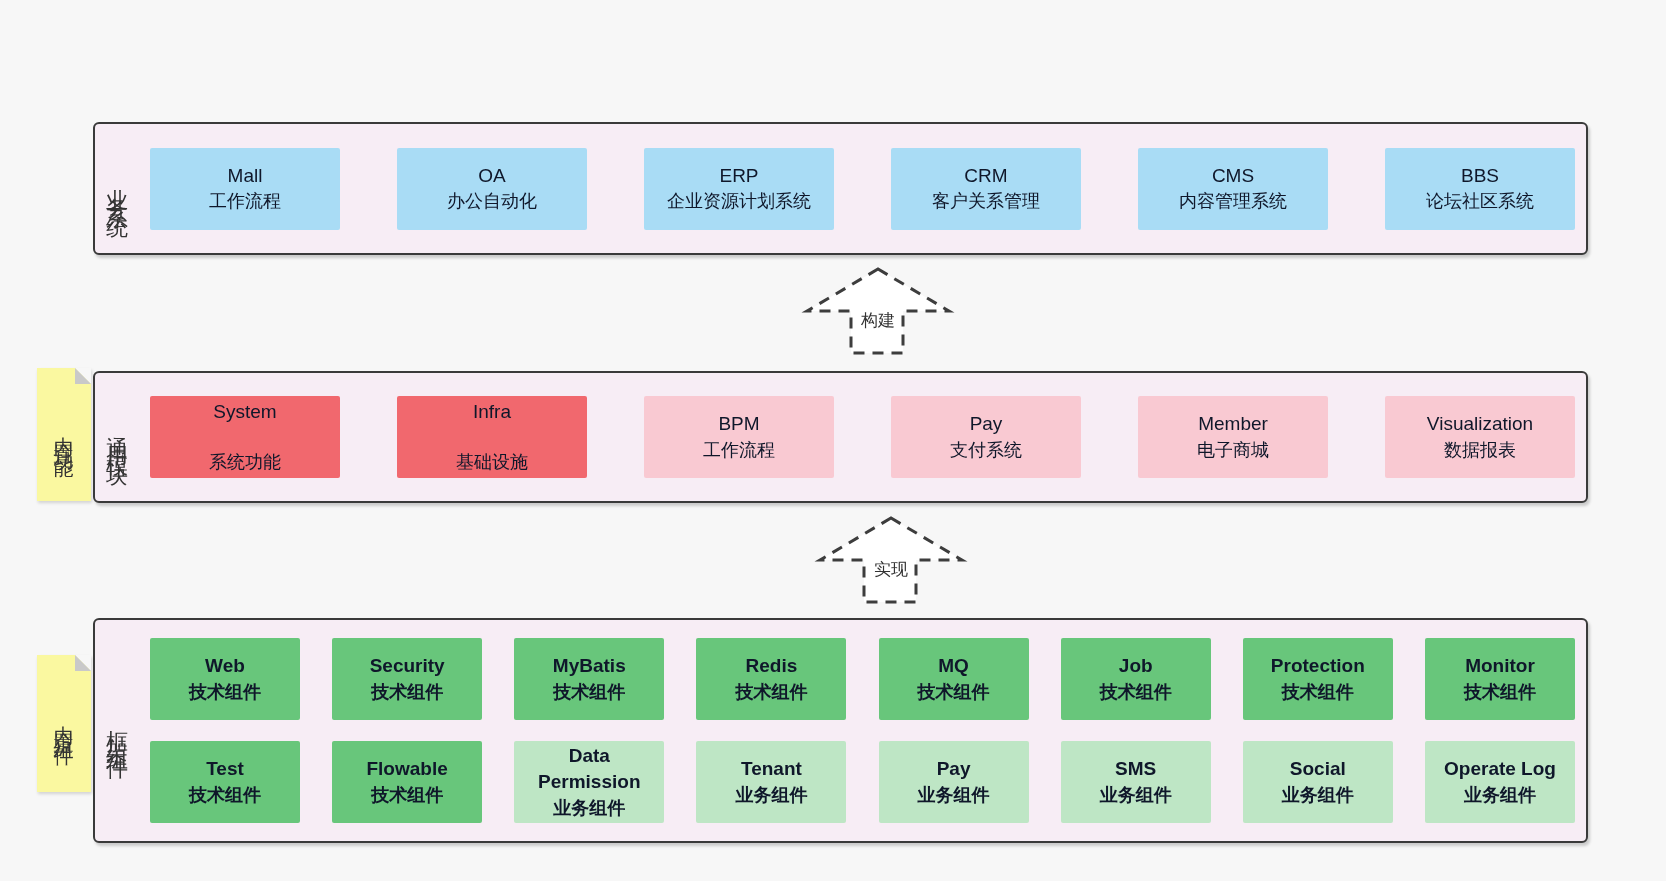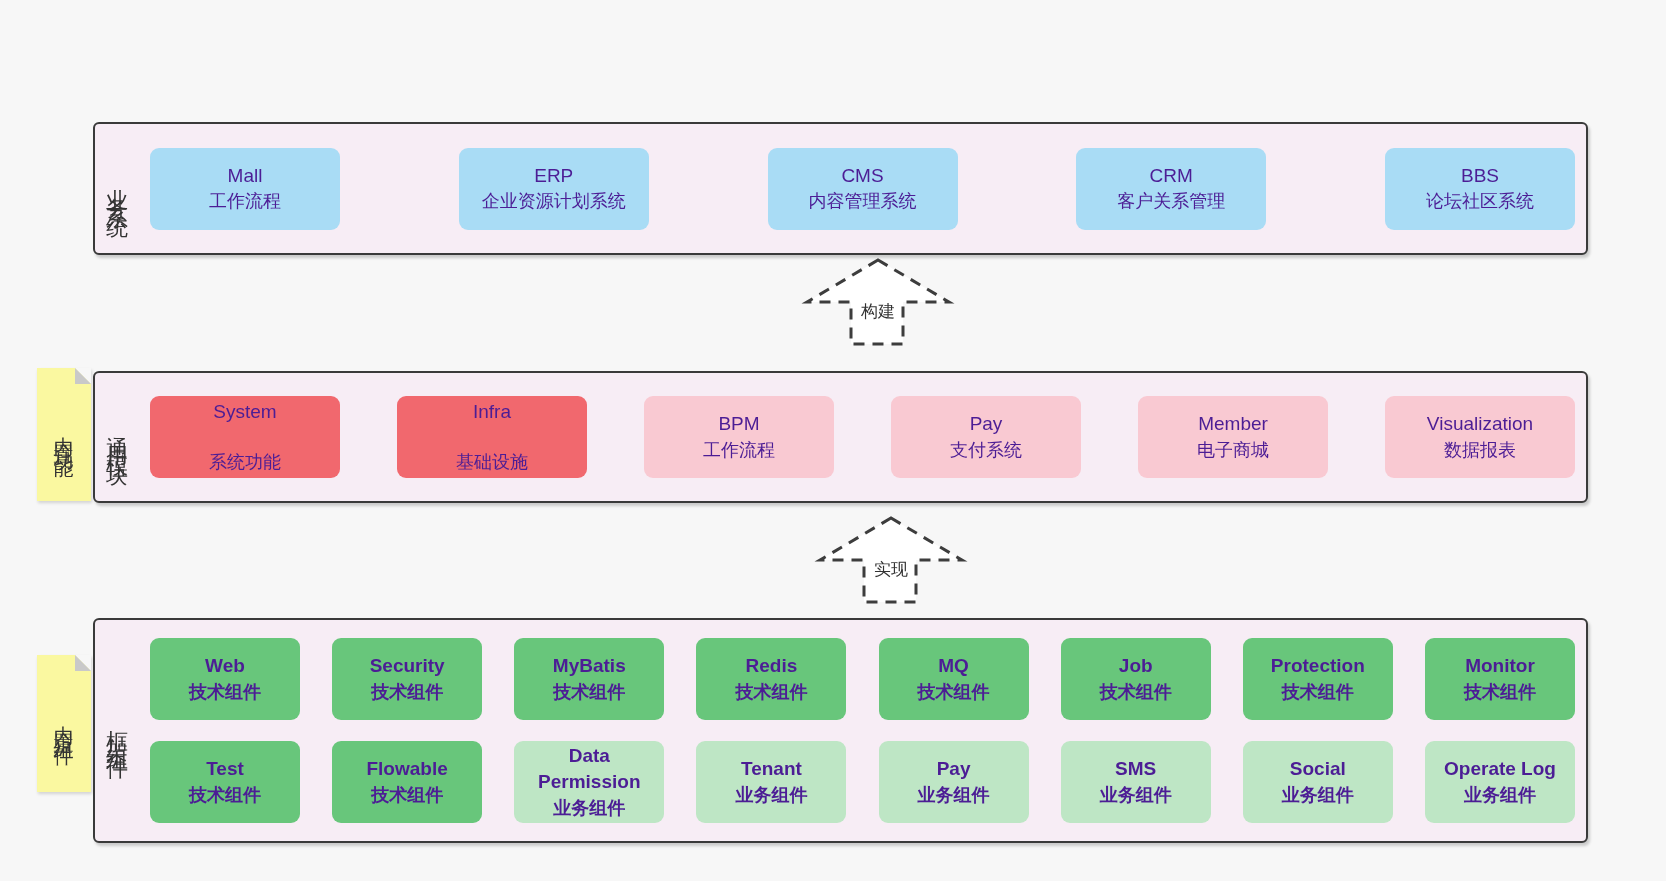--- a/index.html
+++ b/index.html
@@ -28,23 +28,23 @@
     writing-mode:vertical-rl;text-orientation:upright;
     font-size:22px;letter-spacing:9px;line-height:1;
     color:#333;white-space:nowrap;
   }
   .rows{
     position:absolute;left:55px;right:11px;top:0;bottom:0;
     display:flex;flex-direction:column;justify-content:center;gap:21px;
   }
   .box-row{display:flex;justify-content:space-between;}
   .box{
-    height:82px;border-radius:9px;
+    height:82px;border-radius:2px;
     display:flex;flex-direction:column;justify-content:center;align-items:center;
-    text-align:center;line-height:1.4;color:#4c1d95;
+    text-align:center;line-height:1.4;color:#0f172a;
     padding:0 8px;box-sizing:border-box;
   }
   .panel.six  .box{width:190px;}
   .panel.eight .box{width:150px;font-weight:bold;}
   .box .t{font-size:19px;}
   .box .s{font-size:18px;}
   .blue{background:#a9dcf5;}
   .red{background:#f1686e;gap:25px;}
   .pink{background:#f9c9d2;}
   .green{background:#68c67b;}
@@ -75,21 +75,21 @@
   .arrow-label{
     position:absolute;left:50%;top:44px;transform:translateX(-50%);
     background:#ffffff;padding:1px 3px;
     font-size:17px;color:#333;white-space:nowrap;line-height:1.2;
   }
 
   
   #panel-business   {left:93px; top:122px; width:1495px; height:133px;}
   #panel-modules    {left:93px; top:371px; width:1495px; height:132px;}
   #panel-components {left:93px; top:618px; width:1495px; height:225px;}
-  #arrow-build      {left:803px; top:257px;}
+  #arrow-build      {left:803px; top:266px;}
   #arrow-implement  {left:816px; top:515px;}
   #sticky-features  {left:37px; top:368px; height:133px;}
   #sticky-components{left:37px; top:655px; height:137px;}
 </style>
 </head>
 <body>
 
 <div class="canvas">
 
   <div class="sticky" id="sticky-features">
@@ -101,30 +101,34 @@
 
   <section class="panel six" id="panel-business">
     <div class="v-label">业务系统</div>
     <div class="rows">
         <div class="box-row">
           <div class="box blue">
             <div class="t">Mall</div>
             <div class="s">工作流程</div>
           </div>
           <div class="box blue">
+            <div class="t">OA</div>
+            <div class="s">办公自动化</div>
+          </div>
+          <div class="box blue">
             <div class="t">ERP</div>
             <div class="s">企业资源计划系统</div>
           </div>
           <div class="box blue">
+            <div class="t">CRM</div>
+            <div class="s">客户关系管理</div>
+          </div>
+          <div class="box blue">
             <div class="t">CMS</div>
             <div class="s">内容管理系统</div>
-          </div>
-          <div class="box blue">
-            <div class="t">CRM</div>
-            <div class="s">客户关系管理</div>
           </div>
           <div class="box blue">
             <div class="t">BBS</div>
             <div class="s">论坛社区系统</div>
           </div>
         </div>
       </div>
   </section>
 
   <div class="arrow" id="arrow-build">

